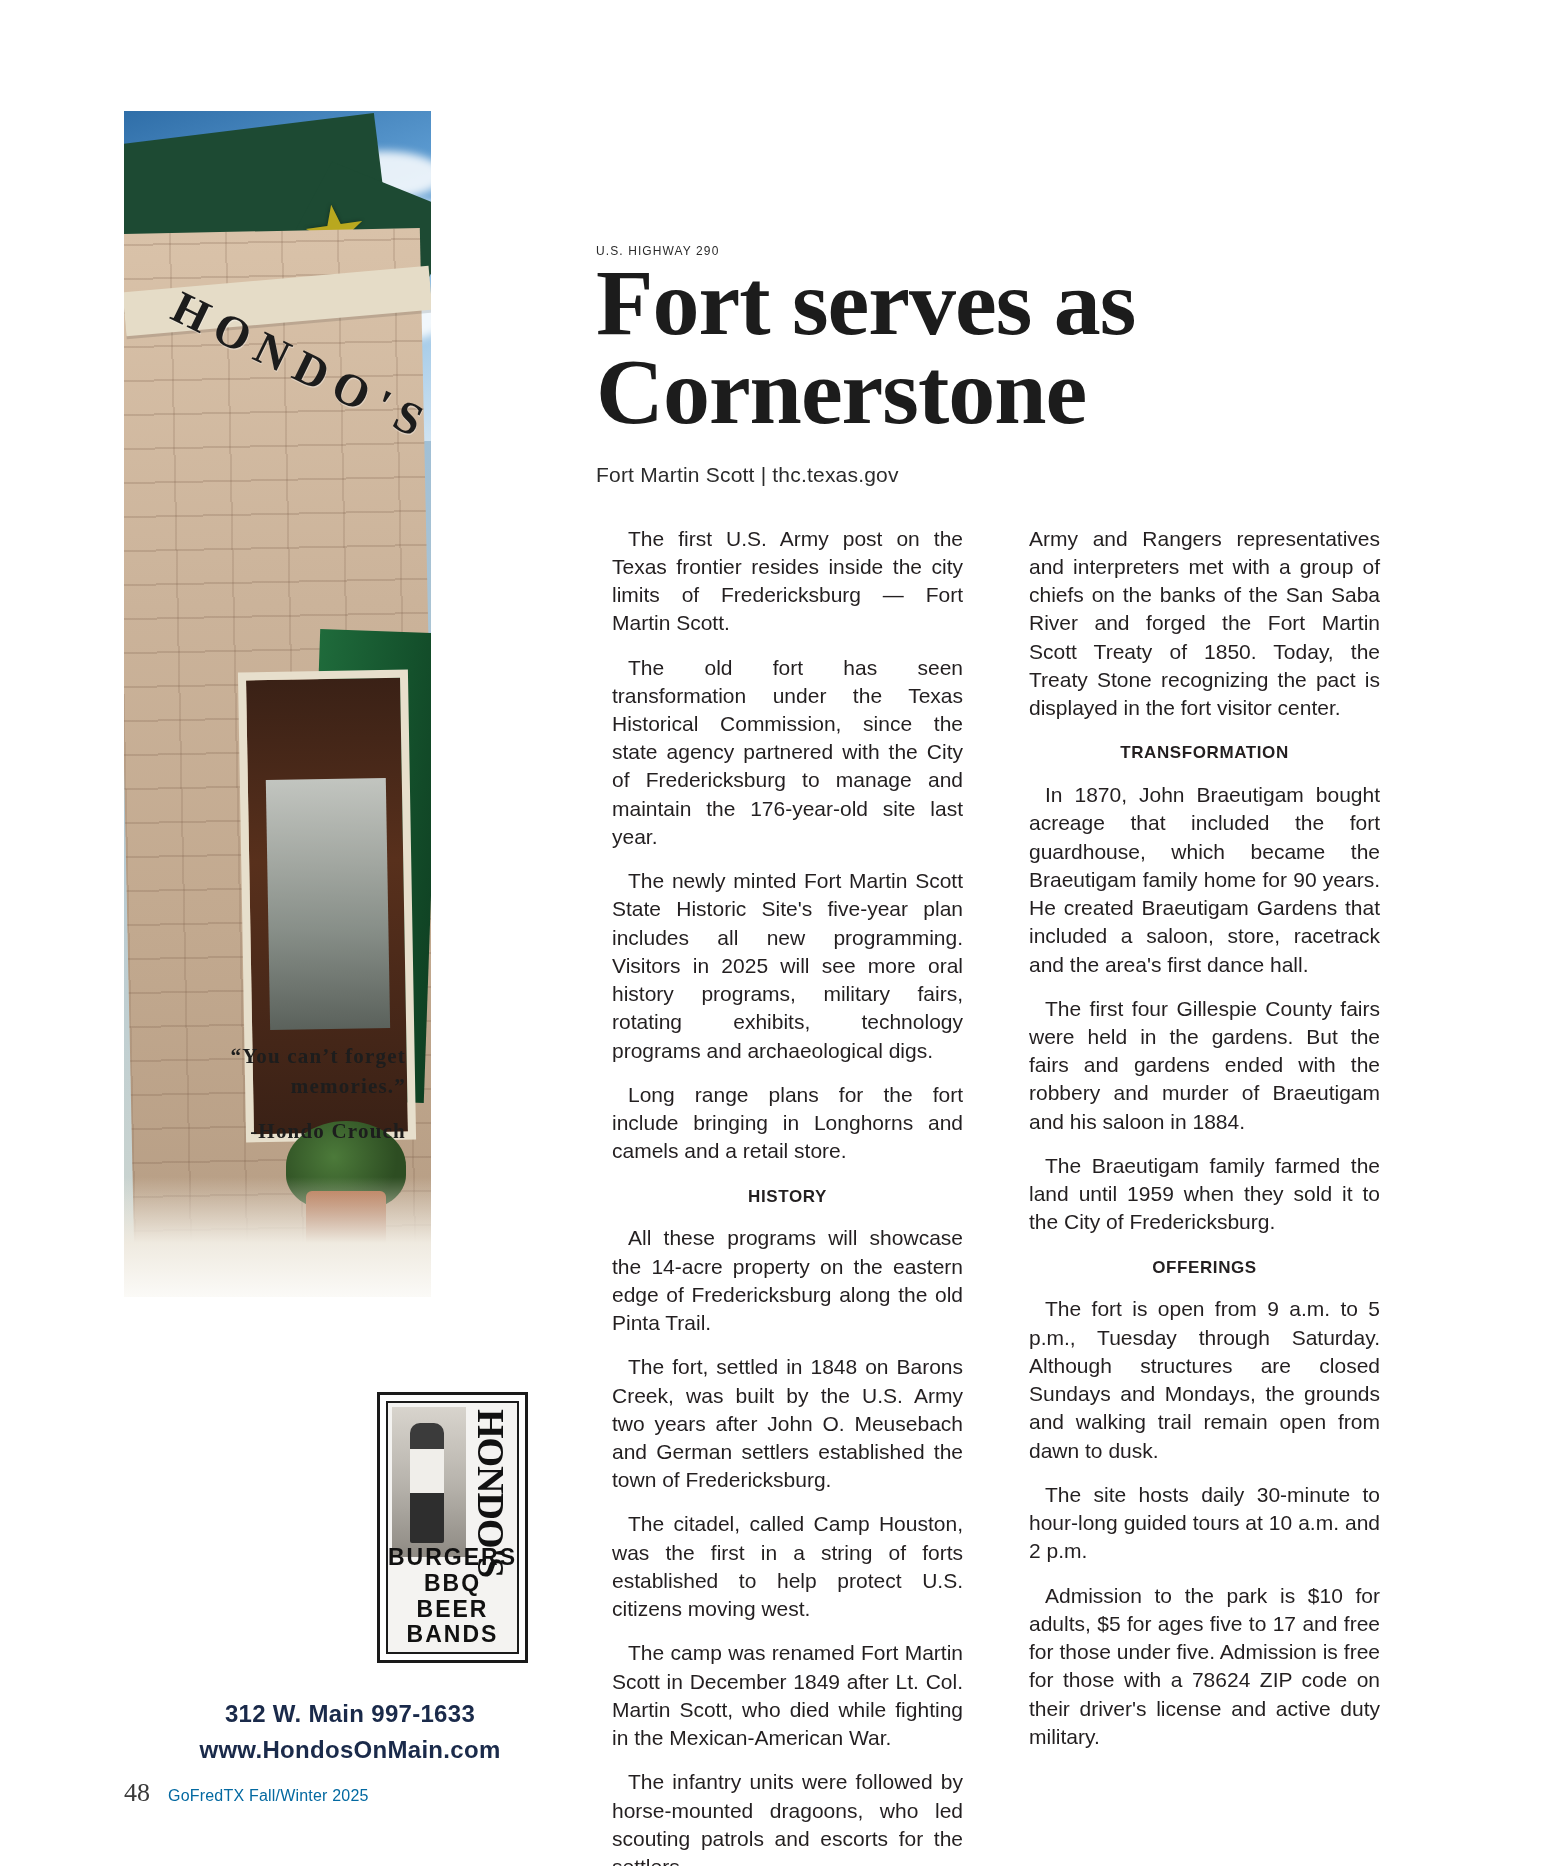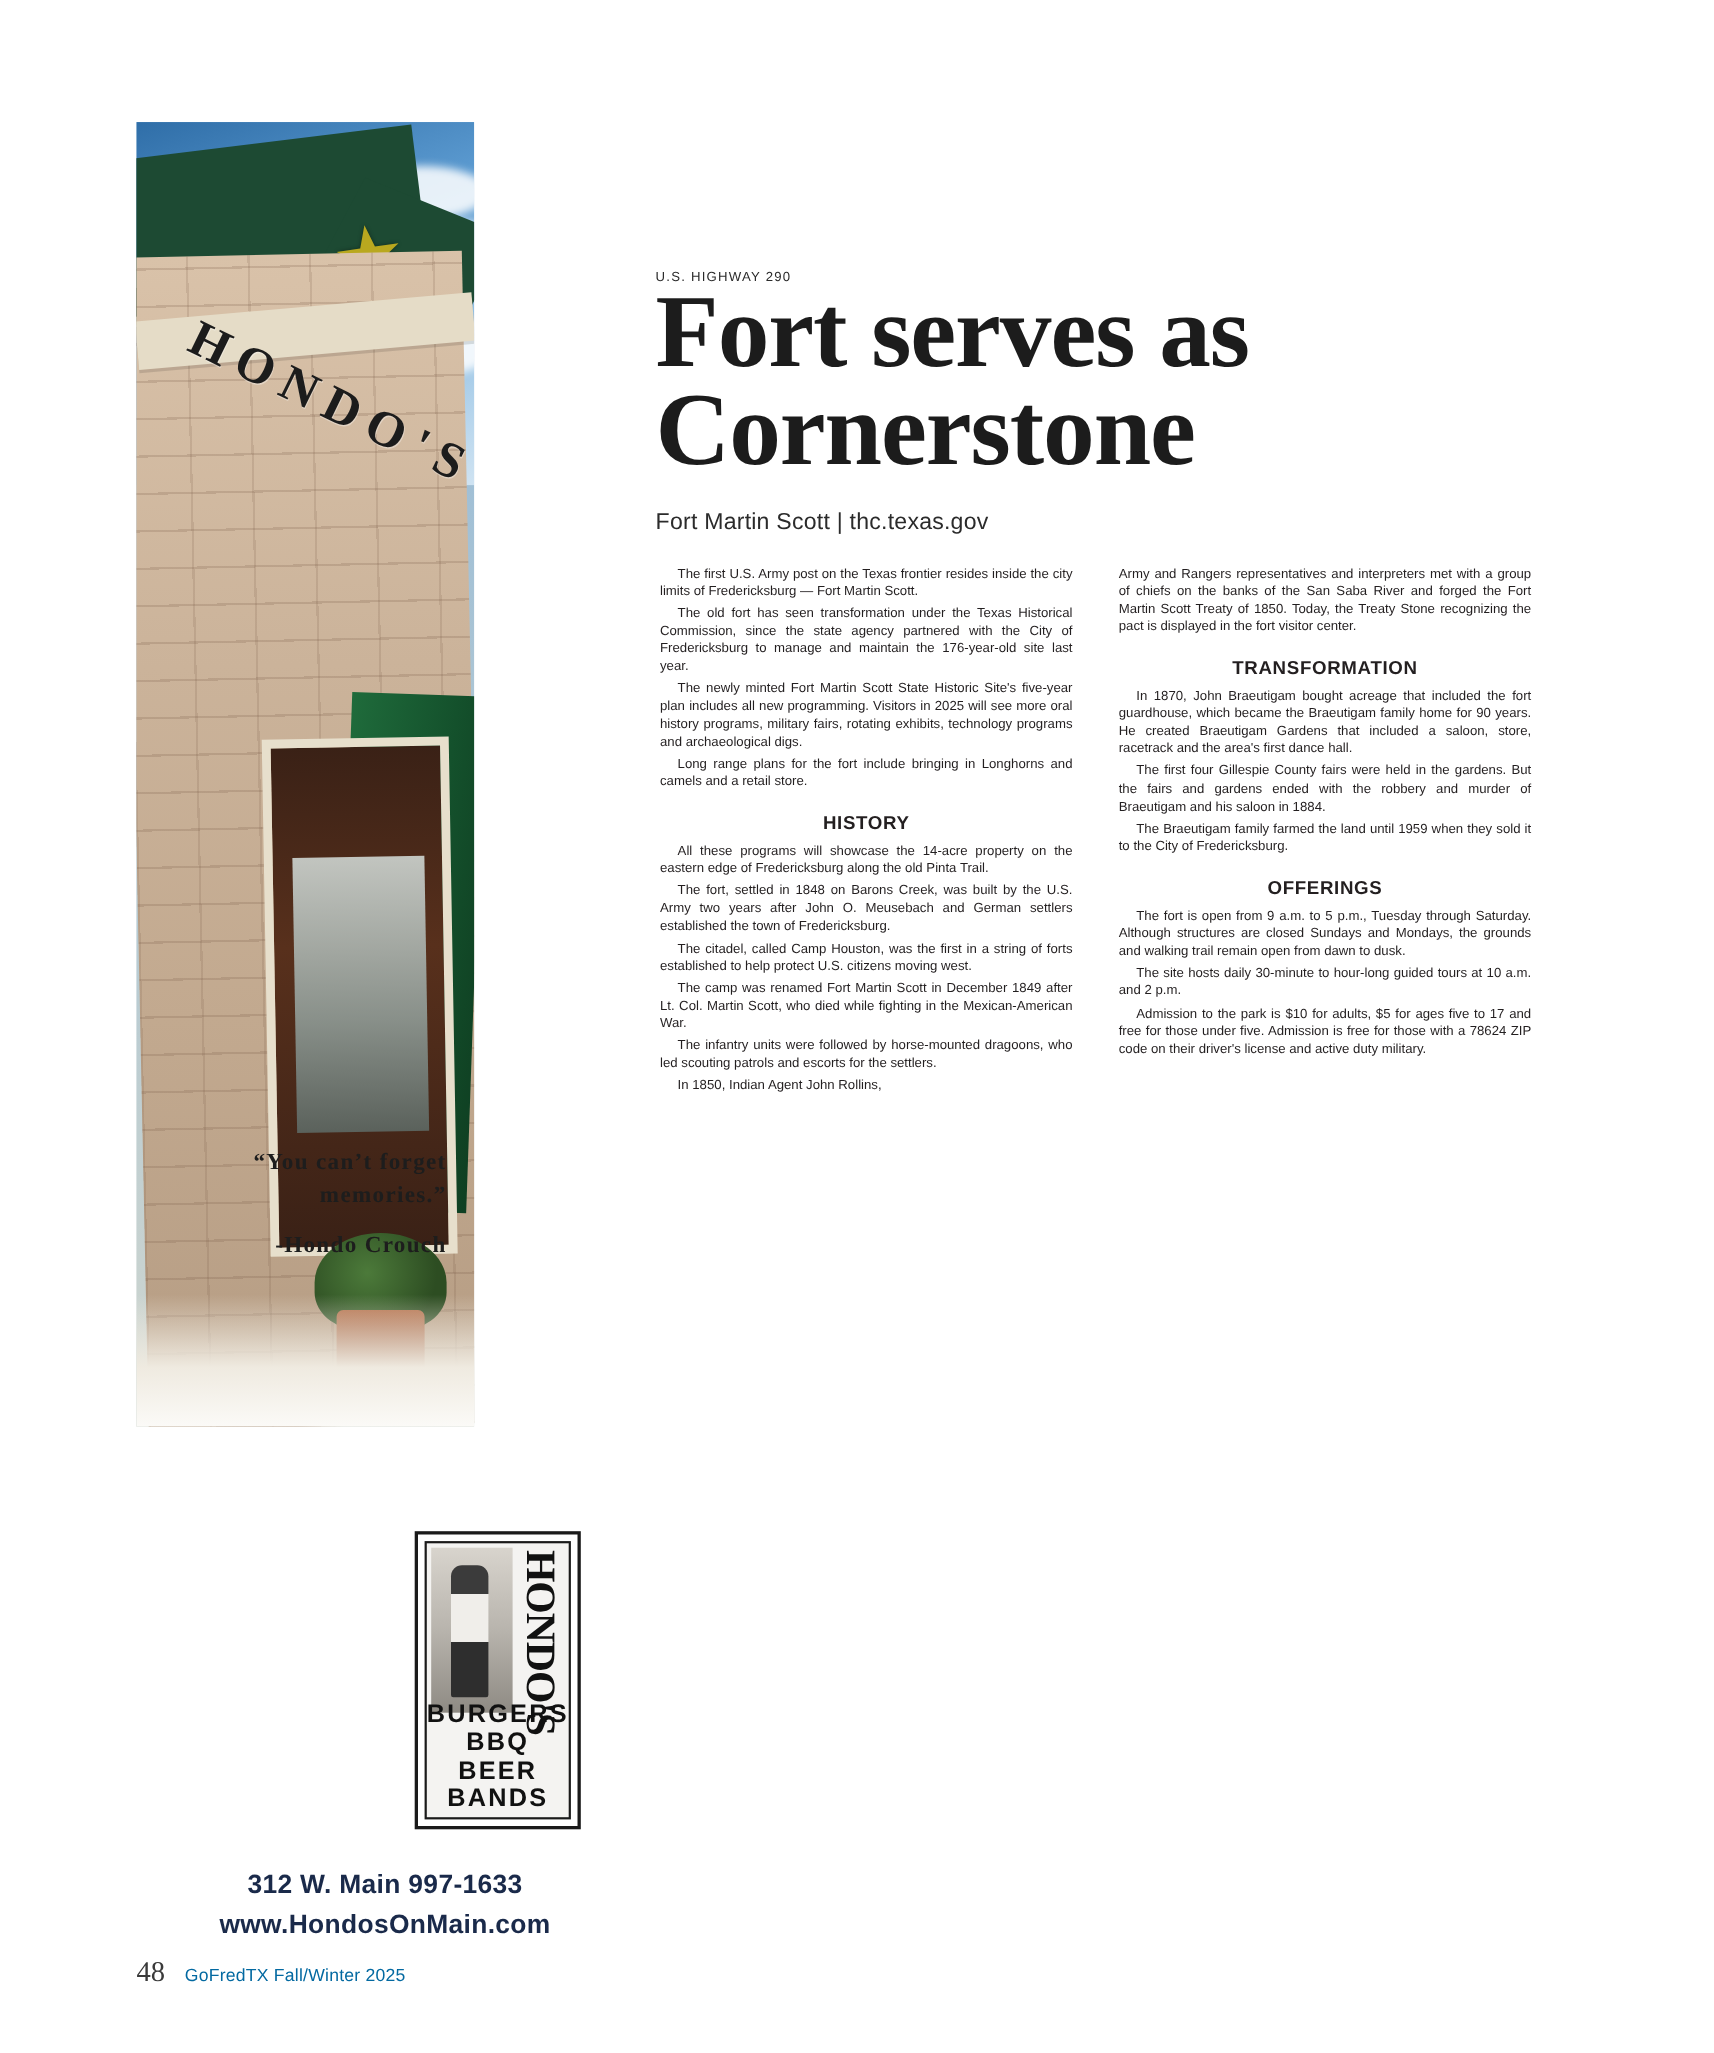--- a/index.html
+++ b/index.html
@@ -305,22 +305,22 @@
   }
 
   .columns {
     display: flex;
     gap: 34px;
   }
   .col {
     width: 383px;
   }
   .col p {
-    margin: 4px;
-    font-size: 12px;
+    margin: 16px;
+    font-size: 21px;
     line-height: 1.345;
     text-align: justify;
     text-indent: 16px;
     color: #231f20;
     hyphens: auto;
   }
   .col p.no-indent { text-indent: 0; }
   .subhead {
     margin: 20px 0 4px 0 !important;
     text-align: center !important;

